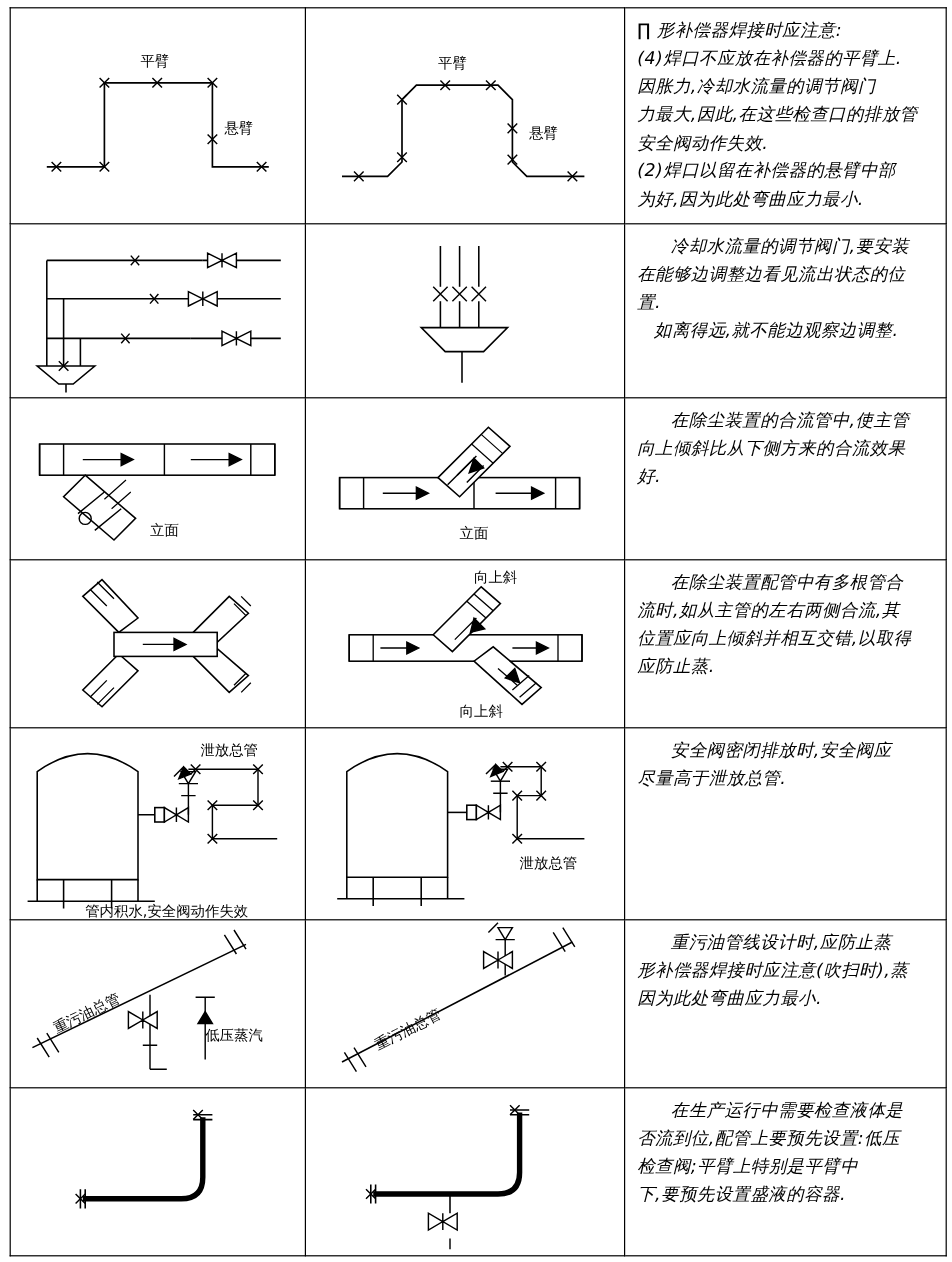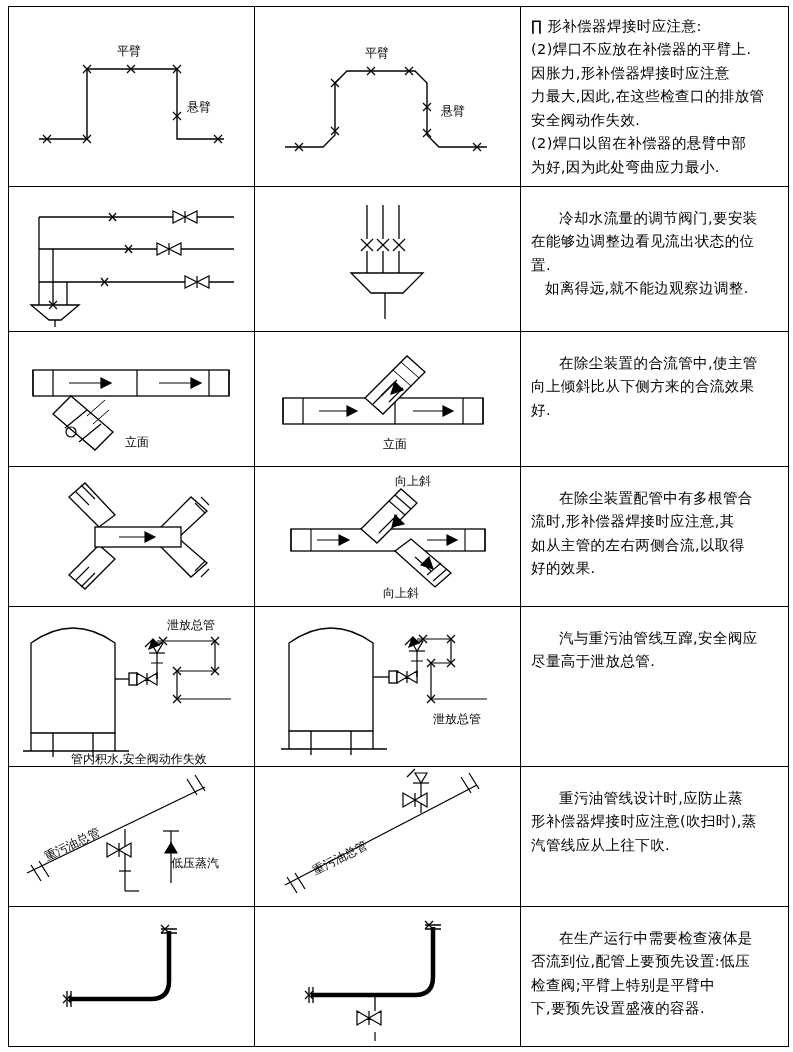--- a/index.html
+++ b/index.html
@@ -50,22 +50,23 @@
     font-family: "DejaVu Sans", sans-serif;
     font-size: 14.5px;
     line-height: 1.55;
     letter-spacing: 0.4px;
     color: #000;
     text-align: justify;
   }
   .note p {
     margin: 0 0 1px 0;
     text-indent: 0;
-  }
-  .note p.ind { text-indent: 28px; margin-top: 12px; }
+    font-style: italic;
+  }
+  .note p.ind { text-indent: 28px; }
   .note p.ind2 { text-indent: 14px; }
 
   .cell-svg { display: block; }
 
   .lbl {
     font-size: 12px;
     font-family: "DejaVu Sans", sans-serif;
   }
 </style>
 </head>
@@ -110,22 +111,22 @@
           <path d="M168 122 l8 8 M176 122 l-8 8"></path>
           <path d="M218 136 l8 8 M226 136 l-8 8"></path>
         </g>
         <text class="lbl" x="110" y="50" font-size="12">平臂</text>
         <text class="lbl" x="186" y="108" font-size="12">悬臂</text>
       </svg>
     </td>
     <td class="col-c">
       <div class="note">
         <p>∏ 形补偿器焊接时应注意:</p>
-        <p>(2)焊口不应放在补偿器的平臂上.</p>
-        <p>因胀力,形补偿器焊接时应注意</p>
+        <p>(4)焊口不应放在补偿器的平臂上.</p>
+        <p>因胀力,冷却水流量的调节阀门</p>
         <p>力最大,因此,在这些检查口的排放管</p>
         <p>安全阀动作失效.</p>
         <p>(2)焊口以留在补偿器的悬臂中部</p>
         <p>为好,因为此处弯曲应力最小.</p>
       </div>
     </td>
   </tr>
 
   <tr class="r2">
     <td class="col-a">
@@ -276,23 +277,23 @@
           <path d="M124 66 l18 -18 M140 48 l-3 12 12 -3 z" fill="#000"></path>
           <path d="M160 90 l16 14 M174 90 l4 12 -12 -4 z" fill="#000"></path>
         </g>
         <text class="lbl" x="140" y="18" font-size="12">向上斜</text>
         <text class="lbl" x="128" y="130" font-size="12">向上斜</text>
       </svg>
     </td>
     <td class="col-c">
       <div class="note">
         <p class="ind">在除尘装置配管中有多根管合</p>
-        <p>流时,形补偿器焊接时应注意,其</p>
-        <p>如从主管的左右两侧合流,以取得</p>
-        <p>好的效果.</p>
+        <p>流时,如从主管的左右两侧合流,其</p>
+        <p>位置应向上倾斜并相互交错,以取得</p>
+        <p>应防止蒸.</p>
       </div>
     </td>
   </tr>
 
   <tr class="r5">
     <td class="col-a">
       <svg class="cell-svg" width="243" height="158" viewBox="0 0 243 158">
         <g fill="none" stroke="#000" stroke-width="1.3">
           <path d="M22 36 q42 -30 84 0 V126 H22 Z"></path>
           <path d="M22 126 V144 M106 126 V144"></path>
@@ -347,21 +348,21 @@
           <path d="M192 28 l8 8 M200 28 l-8 8"></path>
           <path d="M192 52 l8 8 M200 52 l-8 8"></path>
           <path d="M172 52 l8 8 M180 52 l-8 8"></path>
           <path d="M172 88 l8 8 M180 88 l-8 8"></path>
         </g>
         <text class="lbl" x="178" y="116" font-size="11.5">泄放总管</text>
       </svg>
     </td>
     <td class="col-c">
       <div class="note">
-        <p class="ind">汽与重污油管线互蹿,安全阀应</p>
+        <p class="ind">安全阀密闭排放时,安全阀应</p>
         <p>尽量高于泄放总管.</p>
       </div>
     </td>
   </tr>
 
   <tr class="r6">
     <td class="col-a">
       <svg class="cell-svg" width="243" height="138" viewBox="0 0 243 138">
         <g fill="none" stroke="#000" stroke-width="1.3">
           <path d="M18 106 L196 20"></path>
@@ -395,21 +396,21 @@
           <path d="M166 16 l-6 -10 12 0 z" fill="#fff"></path>
           <path d="M152 10 l8 -8"></path>
         </g>
         <text class="lbl" x="60" y="108" font-size="11.5" transform="rotate(-27 60 108)">重污油总管</text>
       </svg>
     </td>
     <td class="col-c">
       <div class="note">
         <p class="ind">重污油管线设计时,应防止蒸</p>
         <p>形补偿器焊接时应注意(吹扫时),蒸</p>
-        <p>汽管线应从上往下吹.</p>
+        <p>因为此处弯曲应力最小.</p>
       </div>
     </td>
   </tr>
 
   <tr class="r7">
     <td class="col-a">
       <svg class="cell-svg" width="243" height="138" viewBox="0 0 243 138">
         <g fill="none" stroke="#000" stroke-width="4.5" stroke-linejoin="round" stroke-linecap="butt">
           <path d="M160 24 V74 q0 18 -18 18 H60"></path>
         </g>

